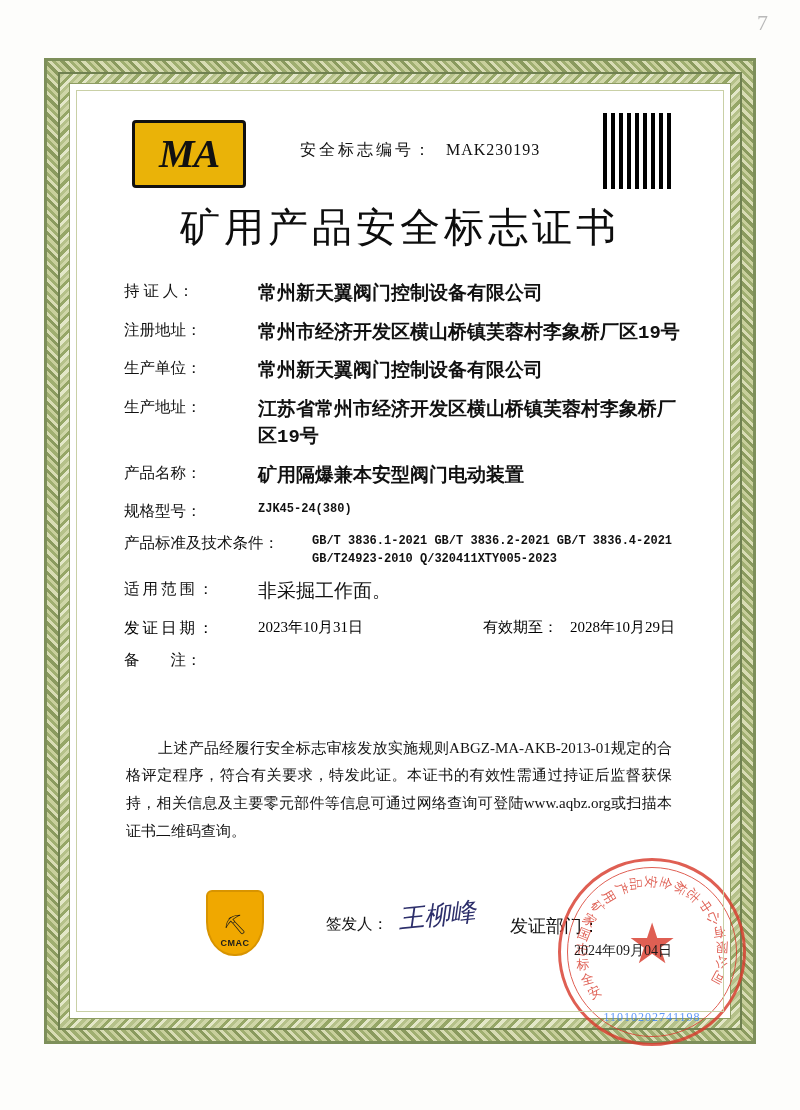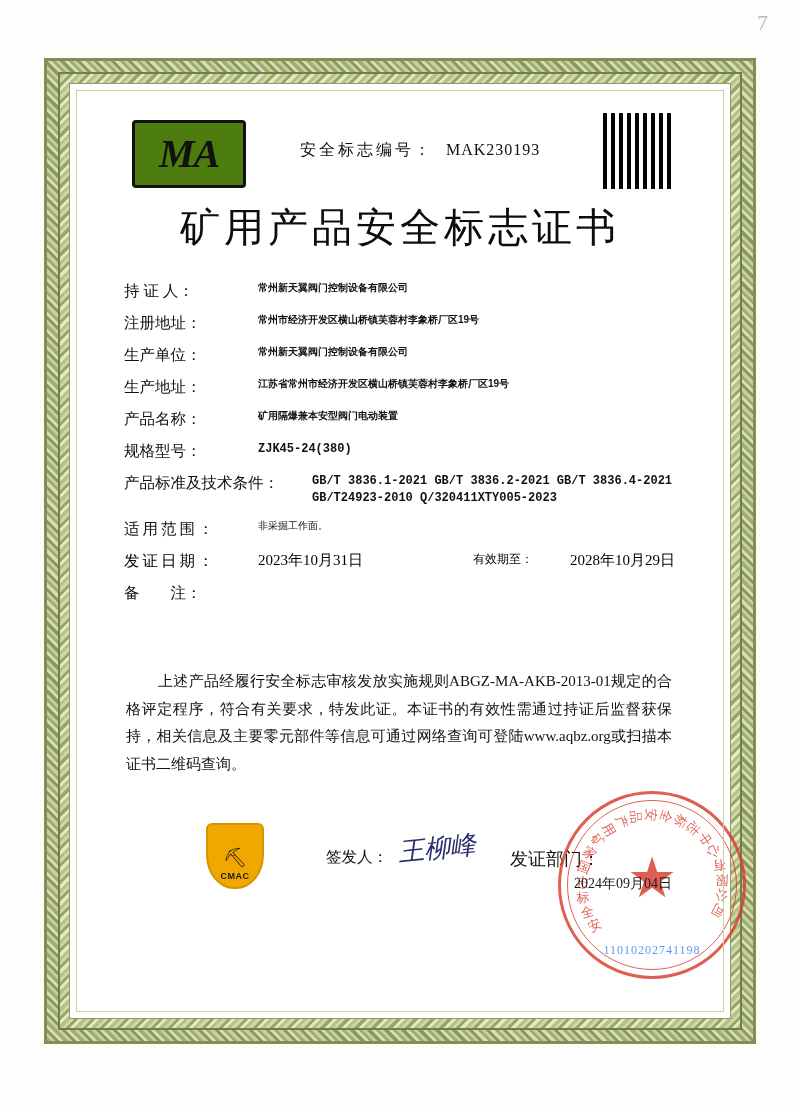--- a/index.html
+++ b/index.html
@@ -79,21 +79,21 @@
   .header-row {
     position: relative;
     height: 86px;
   }
   .ma-logo {
     position: absolute;
     left: 22px;
     top: 10px;
     width: 108px;
     height: 62px;
-    background: #4d7c0f;
+    background: #eab308;
     border: 3px solid #111;
     border-radius: 4px;
     display: flex;
     align-items: center;
     justify-content: center;
   }
   .ma-logo span {
     font-family: "Liberation Serif", serif;
     font-weight: bold;
     font-style: italic;
@@ -153,23 +153,23 @@
   .field .lab {
     width: 128px;
     flex: 0 0 128px;
     font-family: "Liberation Serif", serif;
     color: #111;
     font-size: 15.5px;
   }
   .field .lab.spaced2 { letter-spacing: 3px; }
   .field .val {
     flex: 1;
-    font-family: Liberation Sans, sans-serif;
+    font-family: Liberation Mono, monospace;
     font-weight: bold;
-    font-size: 10px;
+    font-size: 19px;
     color: #111;
     padding-left: 6px;
     line-height: 1.45;
   }
   .field .val.mono {
     font-family: "Liberation Mono", monospace;
     font-weight: bold;
     font-size: 12px;
     letter-spacing: 0px;
   }
@@ -177,21 +177,21 @@
 
   .two-col {
     display: flex;
     align-items: flex-start;
     margin-bottom: 11px;
     font-size: 15px;
   }
   .two-col .c1 { flex: 0 0 128px; font-family: "Liberation Serif", serif; font-size: 15.5px; }
   .two-col .c1.spaced { letter-spacing: 3px; }
   .two-col .v1 { flex: 0 0 190px; font-family: "Liberation Serif", serif; padding-left:6px; font-size:15px; }
-  .two-col .c2 { flex: 0 0 110px; font-family: "Liberation Serif", serif; font-size: 12px; text-align:center; }
+  .two-col .c2 { flex: 0 0 110px; font-family: "Liberation Serif", serif; font-size: 15px; text-align:right; }
   .two-col .v2 { flex: 1; font-family: "Liberation Serif", serif; padding-left: 12px; font-size:15px; }
 
   
   .para {
     margin: 64px 18px 0 16px;
     font-family: "Liberation Serif", serif;
     font-size: 15px;
     line-height: 1.85;
     text-align: justify;
     text-indent: 32px;

